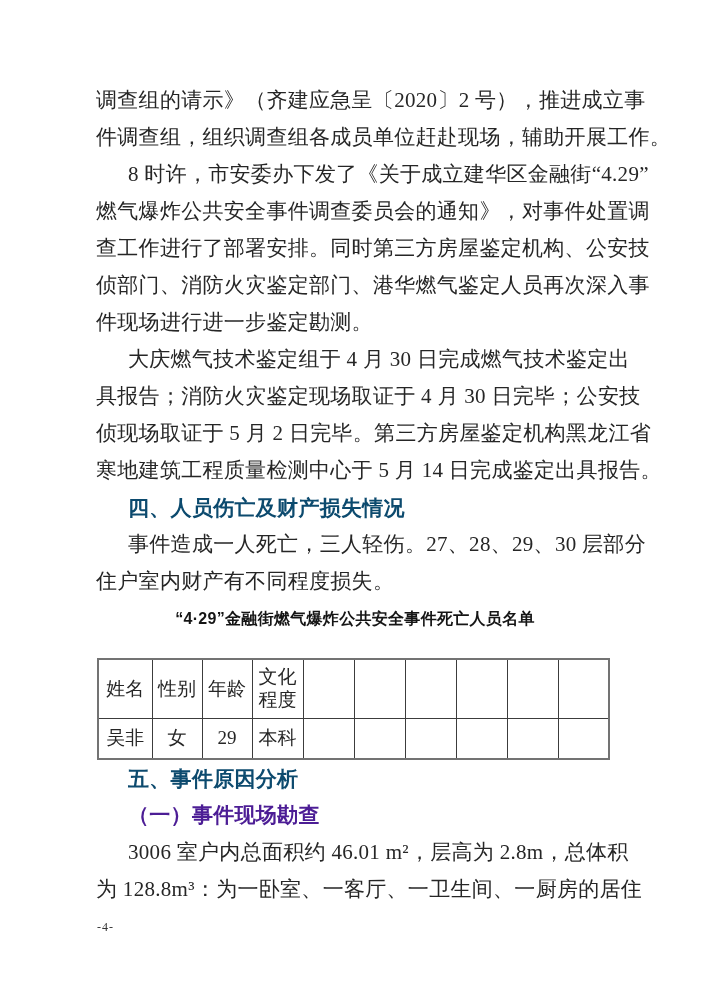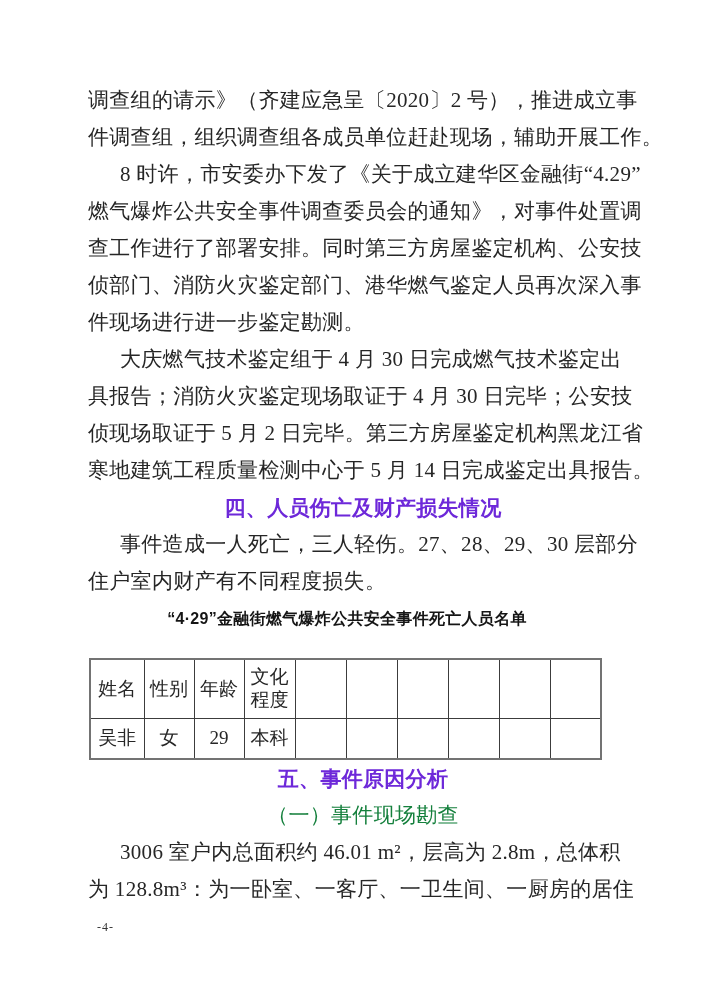--- a/index.html
+++ b/index.html
@@ -9,43 +9,43 @@
   }
   .page {
     position: relative;
     width: 707px;
     height: 1000px;
     background: #ffffff;
     overflow: hidden;
   }
   .body-text {
     position: absolute;
-    left: 88px;
+    left: 96px;
     top: 82px;
     width: 518px;
   }
   .ln {
     height: 37px;
     line-height: 37px;
     font-size: 21px;
     color: #262626;
     font-family: "Liberation Serif", "DejaVu Serif", serif;
     white-space: nowrap;
     letter-spacing: 0.3px;
   }
-  .ind { text-indent: 32px; text-align: center; }
+  .ind { text-indent: 32px; }
   .heading {
     font-weight: bold;
     font-family: "Liberation Sans", "DejaVu Sans", sans-serif;
-    color: #6d28d9;
+    color: #0c4a6e;
   }
   .subheading {
-    font-weight: normal;
+    font-weight: bold;
     font-family: "Liberation Serif", "DejaVu Serif", serif;
-    color: #15803d;
+    color: #4c1d95;
   }
   .table-title {
     text-align: center;
     font-weight: bold;
     font-size: 16px;
     font-family: "Liberation Sans", "DejaVu Sans", sans-serif;
     color: #151515;
     white-space: nowrap;
   }
   table.casualty {

